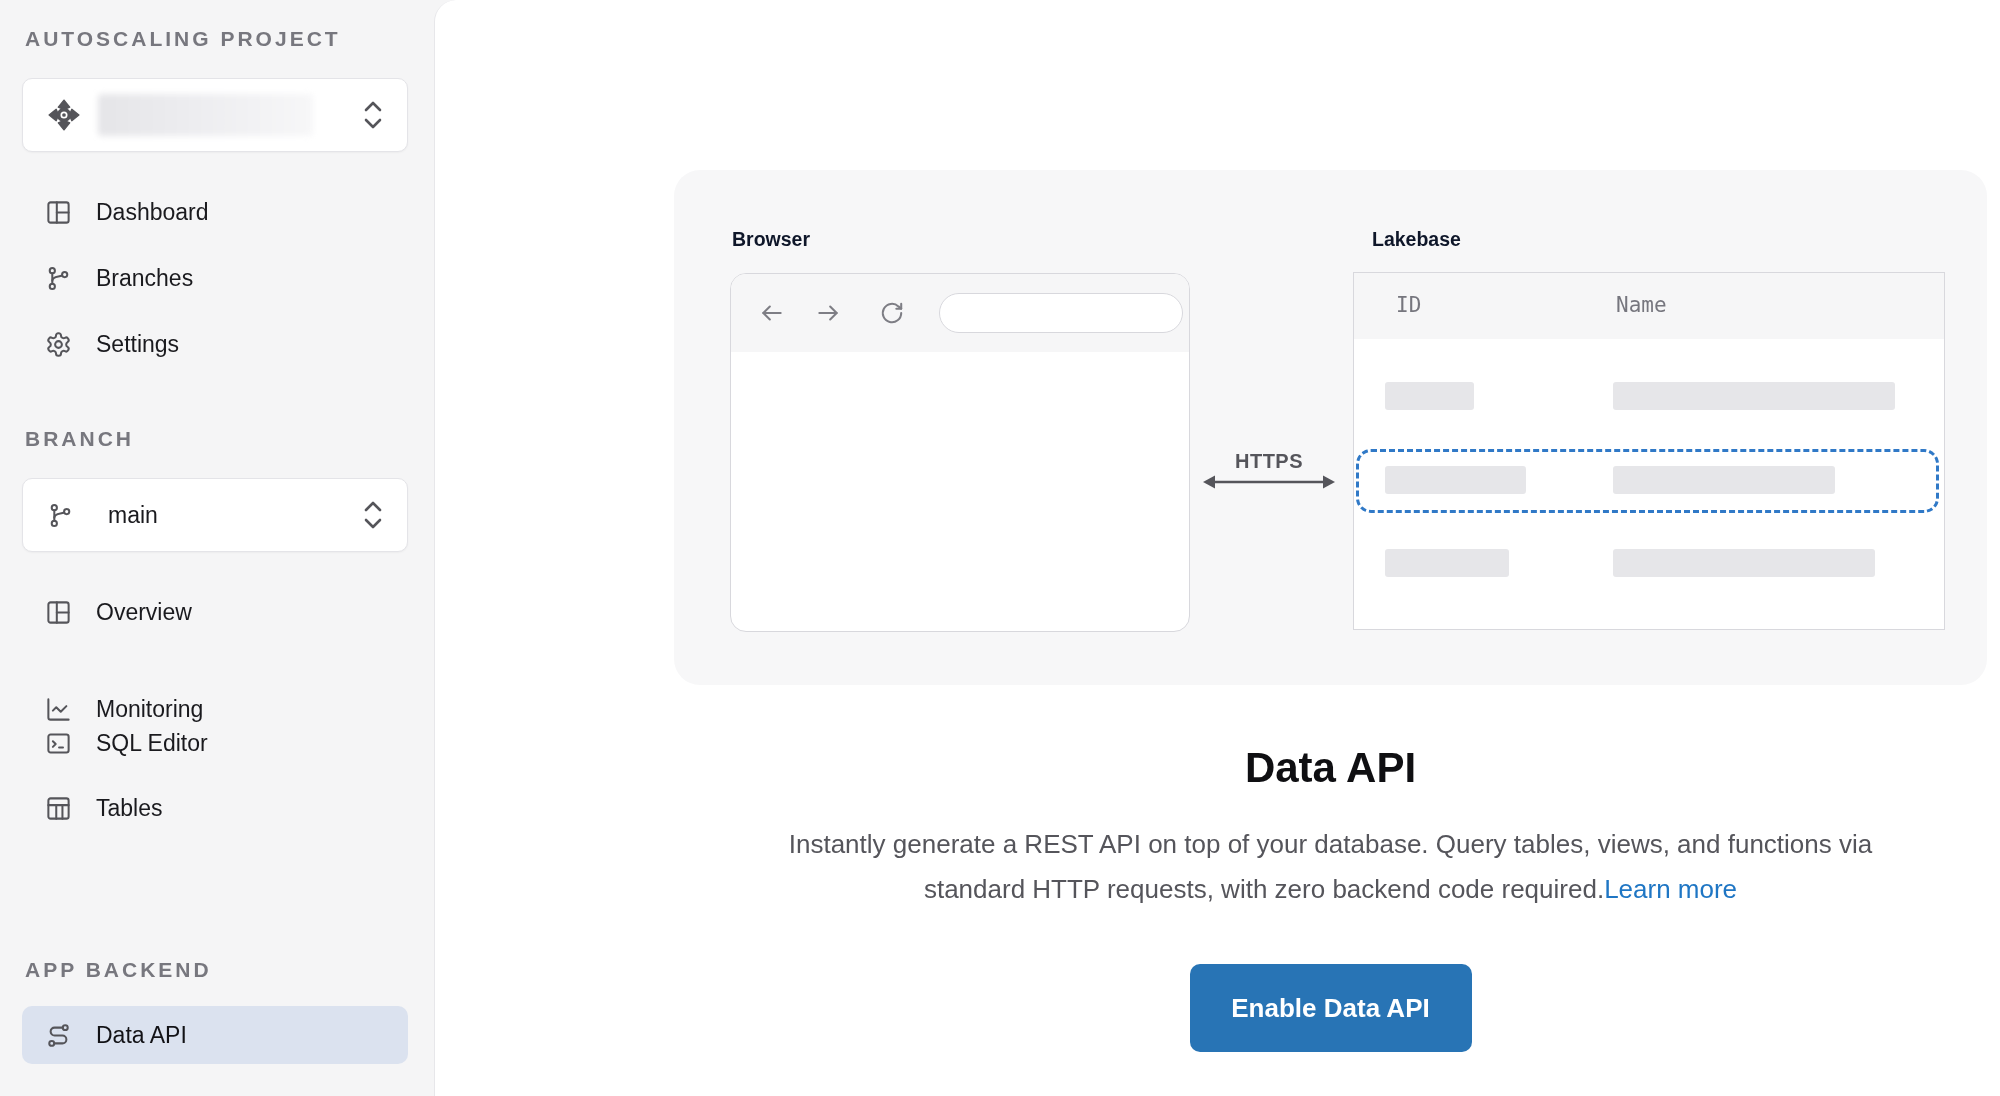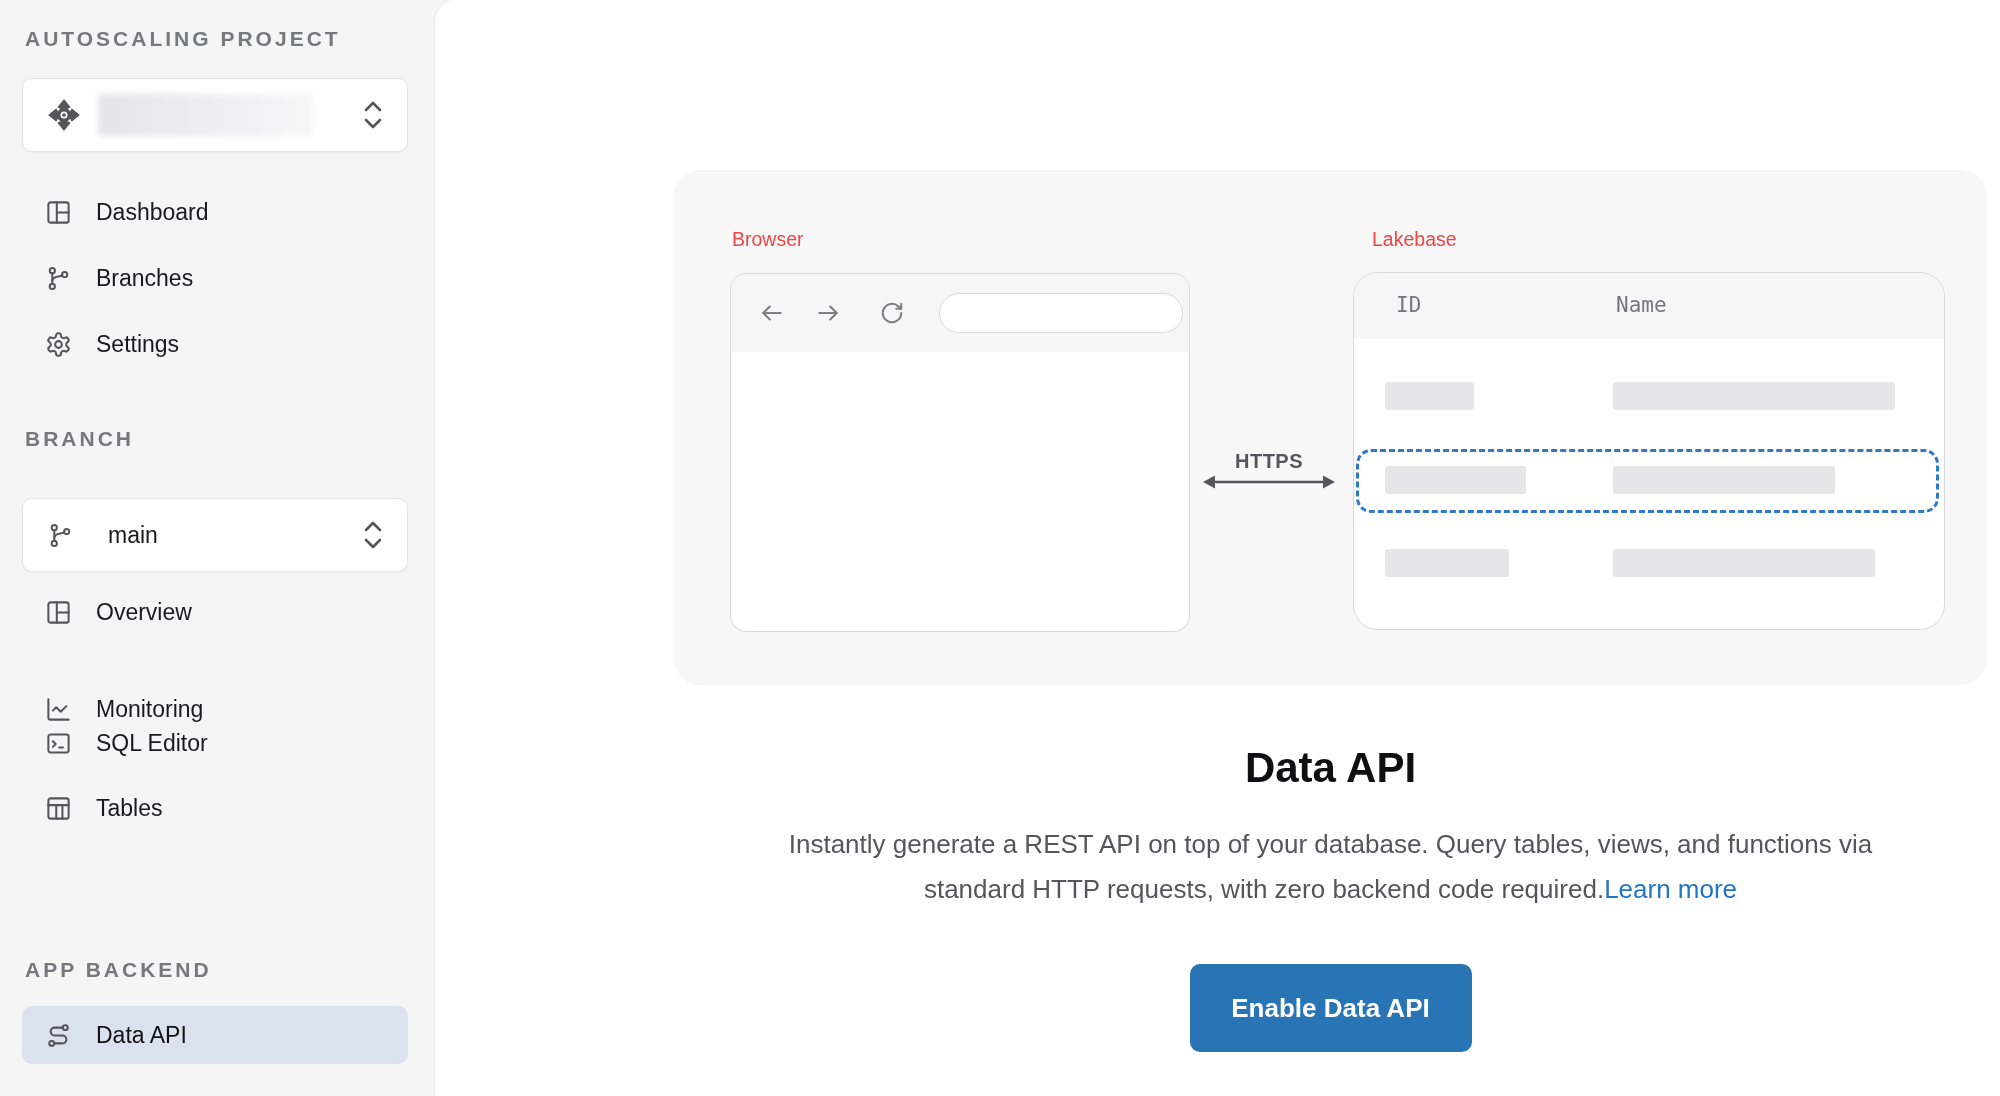--- a/index.html
+++ b/index.html
@@ -59,21 +59,21 @@
   .main {
     position: absolute; left: 434px; top: 0; width: 1566px; height: 1096px;
     background: #ffffff; border-top-left-radius: 22px; border-left: 1px solid #e7e7ea;
   }
 
   
   .illustration-card {
     position: absolute; left: 239px; top: 170px; width: 1313px; height: 515px;
     background: #f7f7f8; border-radius: 26px;
   }
-  .panel-label { position: absolute; font-size: 19.5px; font-weight: 400; color: #ef4444; }
+  .panel-label { position: absolute; font-size: 19.5px; font-weight: 700; color: #0f172a; }
   .browser-label { left: 58px; top: 58px; }
   .lakebase-label { left: 682px; top: 58px; margin-left: 16px; }
 
   .browser-window {
     position: absolute; left: 56px; top: 103px; width: 460px; height: 359px;
     background: #ffffff; border: 1.5px solid #d8d8dd; border-radius: 16px;
     overflow: hidden;
   }
   .browser-toolbar {
     height: 78px; background: #f6f6f7;
@@ -82,21 +82,21 @@
   .tb-icon { display: flex; flex: 0 0 auto; }
   .tb-icon + .tb-icon { margin-left: 30px; }
   .url-bar {
     margin-left: 34px; width: 244px; height: 40px;
     background: #ffffff; border: 1.5px solid #d8d8dd; border-radius: 20px;
   }
   svg.tb { fill: none; stroke: #7e7e85; stroke-width: 1.9; stroke-linecap: round; stroke-linejoin: round; }
 
   .lakebase-table {
     position: absolute; left: 679px; top: 102px; width: 592px; height: 358px;
-    background: #ffffff; border: 1.5px solid #d8d8dd; border-radius: 25px;
+    background: #ffffff; border: 1.5px solid #d8d8dd; border-radius: 0;
     overflow: hidden;
   }
   .table-header {
     position: relative; height: 66px; background: #f6f6f7;
     font-family: "DejaVu Sans Mono", monospace; font-size: 21px; color: #76767e;
   }
   .col-id   { position: absolute; left: 42px;  top: 20px; }
   .col-name { position: absolute; left: 262px; top: 20px; }
   .bar { position: absolute; background: #e6e6e9; border-radius: 3px; height: 28px; }
   .r1-id   { left: 31px;  top: 109px; width: 89px; }
@@ -197,21 +197,21 @@
         <svg class="stroke-ic" width="27" height="27" viewBox="0 0 24 24">
           <path d="M12.22 2h-.44a2 2 0 0 0-2 2v.18a2 2 0 0 1-1 1.73l-.43.25a2 2 0 0 1-2 0l-.15-.08a2 2 0 0 0-2.73.73l-.22.38a2 2 0 0 0 .73 2.73l.15.1a2 2 0 0 1 1 1.72v.51a2 2 0 0 1-1 1.74l-.15.09a2 2 0 0 0-.73 2.73l.22.38a2 2 0 0 0 2.73.73l.15-.08a2 2 0 0 1 2 0l.43.25a2 2 0 0 1 1 1.73V20a2 2 0 0 0 2 2h.44a2 2 0 0 0 2-2v-.18a2 2 0 0 1 1-1.73l.43-.25a2 2 0 0 1 2 0l.15.08a2 2 0 0 0 2.73-.73l.22-.39a2 2 0 0 0-.73-2.73l-.15-.08a2 2 0 0 1-1-1.74v-.5a2 2 0 0 1 1-1.74l.15-.09a2 2 0 0 0 .73-2.73l-.22-.38a2 2 0 0 0-2.73-.73l-.15.08a2 2 0 0 1-2 0l-.43-.25a2 2 0 0 1-1-1.73V4a2 2 0 0 0-2-2z"></path>
           <circle cx="12" cy="12" r="3"></circle>
         </svg>
       </span>
       <span class="nav-label">Settings</span>
     </div>
 
     <div class="section-label" style="top:427px">BRANCH</div>
 
-    <div class="selector" style="top:498px">
+    <div class="selector" style="top:478px">
       <span class="sel-icon">
         <svg class="stroke-ic" width="27" height="27" viewBox="0 0 24 24">
           <circle cx="6.5" cy="5" r="2.3"></circle>
             <circle cx="6.5" cy="19" r="2.3"></circle>
             <circle cx="17.5" cy="8.5" r="2.3"></circle>
           <path d="M6.5 7.3v9.4"></path>
             <path d="M6.5 14c0-4.2 5.6-3.3 8.7-4.7"></path>
         </svg>
       </span>
       <span class="sel-value">main</span>

